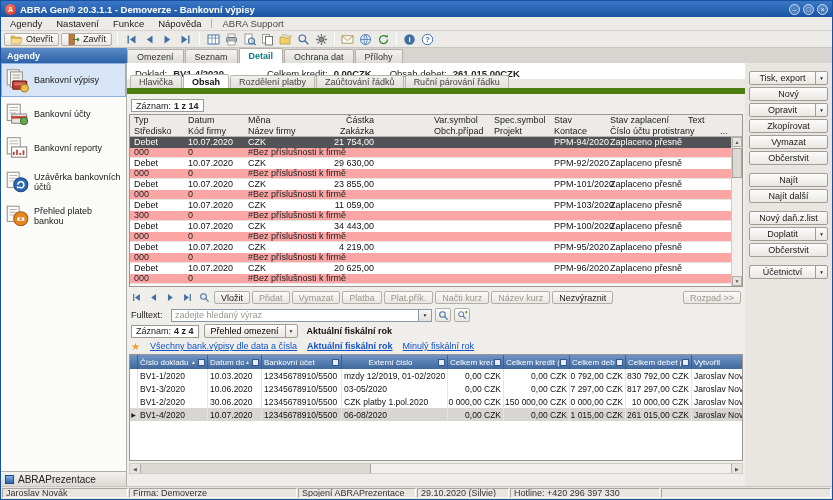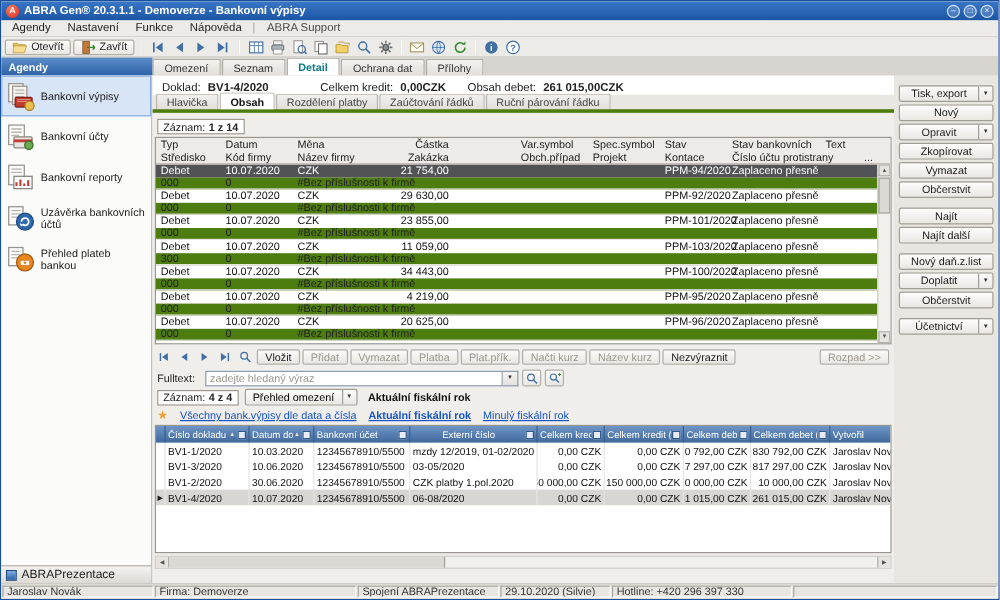--- a/index.html
+++ b/index.html
@@ -50,37 +50,37 @@
 .statusbar{position:absolute;left:0;right:0;bottom:0;height:13px;background:#e9e6e2;border-top:1px solid #c9c5c0;display:flex;align-items:stretch;padding:1px;gap:1px;font-size:9px;color:#333;}
 .status-seg{border:1px solid;border-color:#aaa69f #fdfdfc #fdfdfc #aaa69f;padding:0 3px;display:flex;align-items:center;white-space:nowrap;overflow:hidden;flex:none;}
 .status-seg.fill{flex:1;}
 
 .main{position:absolute;top:62px;left:126px;right:87px;bottom:13px;background:#f0eeeb;overflow:hidden;}
 .doc-header{position:absolute;top:0;left:0;right:0;height:22px;background:#fff;border-bottom:1px solid #dcd9d4;display:flex;align-items:center;font-size:9.5px;color:#222;}
 .doc-header .lab{margin-left:8px;}
 .doc-header .val{margin-left:6px;font-weight:bold;}
 .doc-header .gap1{margin-left:43px;}
 .doc-header .gap2{margin-left:18px;}
-.subtabs{position:absolute;top:16px;left:0;right:0;height:15px;background:#eae7e3;display:flex;align-items:flex-end;padding-left:3px;border-bottom:3px solid #4d7c0f;}
+.subtabs{position:absolute;top:16px;left:0;right:0;height:15px;background:#eae7e3;display:flex;align-items:flex-end;padding-left:3px;border-bottom:6px solid #4d7c0f;}
 .stab{height:13px;display:flex;align-items:center;padding:0 8px;margin-right:1px;background:linear-gradient(#f2f0ed,#e2dfda);border:1px solid #b8b4ae;border-bottom:none;border-radius:2px 2px 0 0;font-size:9px;color:#444;white-space:nowrap;}
 .stab.active{height:14px;background:#fff;font-weight:bold;color:#111;}
 .counter-row{position:absolute;top:36px;left:4px;height:13px;display:flex;}
 .inset-box{height:13px;border:1px solid #9c9892;background:#fff;display:inline-flex;align-items:center;padding:0 4px;font-size:9px;color:#222;white-space:nowrap;gap:3px;}
 .inset-box b{font-weight:bold;}
 
 .detail-table{position:absolute;top:51px;left:2px;right:2px;height:173px;background:#fff;border:1px solid #9a968f;overflow:hidden;}
 .dt-header{position:absolute;top:0;left:0;right:0;height:22px;background:#ecebe7;border-bottom:1px solid #b8b4ae;font-size:9px;color:#222;}
 .dt-hrow{position:absolute;left:0;right:11px;height:11px;top:0;}
 .dt-hrow.r2{top:11px;}
 .dt-cell{position:absolute;top:0;white-space:nowrap;line-height:11px;}
 .dt-cell.amt{width:94px;text-align:right;}
 .dt-body{position:absolute;top:22px;left:0;right:11px;bottom:0;overflow:hidden;font-size:9px;}
 .dt-l1{position:relative;height:11px;color:#111;}
 .dt-l1.sel{background:#515356;color:#fff;}
-.dt-l2{position:relative;height:10px;background:#4d7c0f;border-bottom:1px solid #e6e4df;color:#222;}
+.dt-l2{position:relative;height:10px;background:#fca5a5;border-bottom:1px solid #e6e4df;color:#222;}
 .dt-l2 .dt-cell{line-height:9px;}
 .dt-vscroll{position:absolute;top:22px;right:0;bottom:0;width:11px;background:#f2f0ed;border-left:1px solid #cfccc6;}
 .sc-btn{position:absolute;left:0;width:10px;height:10px;background:#e7e4e0;border:1px solid #b2aea8;font-size:5px;color:#555;display:flex;align-items:center;justify-content:center;}
 .sc-btn.up{top:0;}
 .sc-btn.down{bottom:0;}
 .sc-thumb{position:absolute;top:11px;left:0;width:10px;height:30px;background:#dcd8d3;border:1px solid #a6a29b;}
 
 .row-toolbar{position:absolute;top:227px;left:2px;right:2px;height:15px;display:flex;align-items:center;gap:2px;font-size:9px;}
 .rt-ic{width:15px;height:13px;display:inline-flex;align-items:center;justify-content:center;flex:none;}
 .rt-ic svg{width:11px;height:11px;}
@@ -392,21 +392,21 @@
     <div class="detail-table">
       <div class="dt-header" id="dt-header">
           <div class="dt-hrow">
             <span class="dt-cell" style="left: 4px;">Typ</span>
             <span class="dt-cell" style="left: 58px;">Datum</span>
             <span class="dt-cell" style="left: 118px;">Měna</span>
             <span class="dt-cell amt" style="left: 150px;">Částka</span>
             <span class="dt-cell" style="left: 304px;">Var.symbol</span>
             <span class="dt-cell" style="left: 364px;">Spec.symbol</span>
             <span class="dt-cell" style="left: 424px;">Stav</span>
-            <span class="dt-cell" style="left: 480px;">Stav bankovních</span>
+            <span class="dt-cell" style="left: 480px;">Stav zaplacení</span>
             <span class="dt-cell" style="left: 558px;">Text</span>
           </div>
           <div class="dt-hrow r2">
             <span class="dt-cell" style="left: 4px;">Středisko</span>
             <span class="dt-cell" style="left: 58px;">Kód firmy</span>
             <span class="dt-cell" style="left: 118px;">Název firmy</span>
             <span class="dt-cell" style="left: 210px;">Zakázka</span>
             <span class="dt-cell" style="left: 304px;">Obch.případ</span>
             <span class="dt-cell" style="left: 364px;">Projekt</span>
             <span class="dt-cell" style="left: 424px;">Kontace</span>

